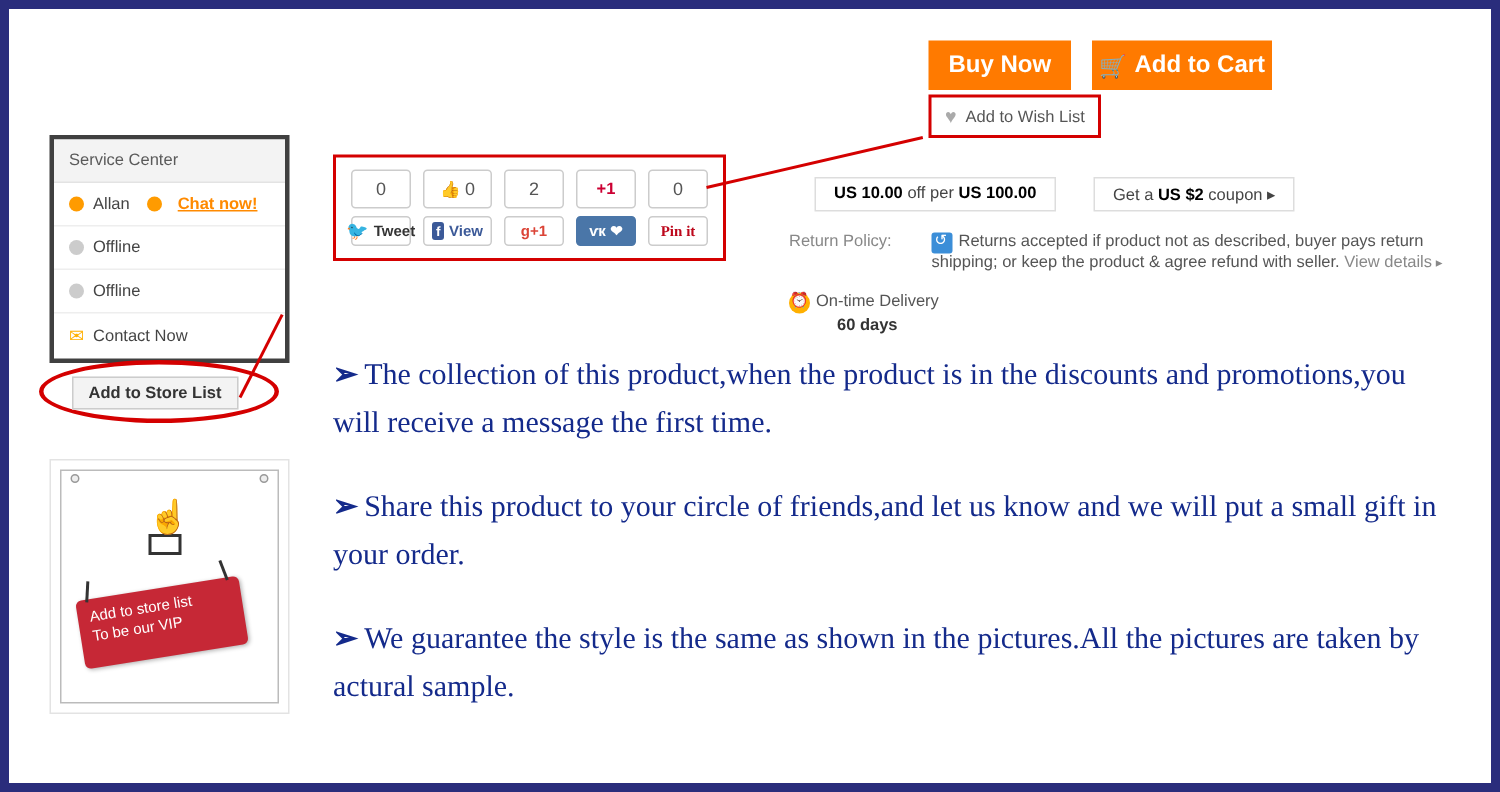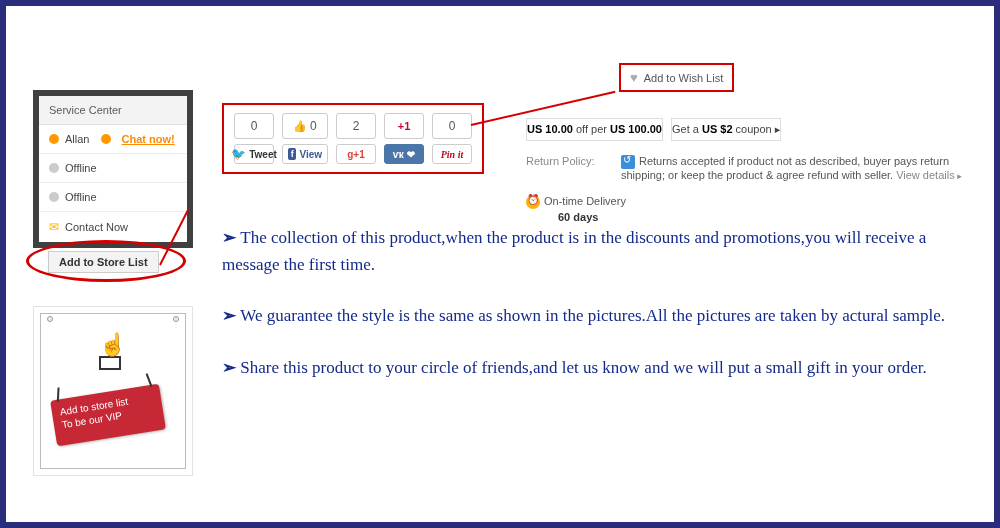--- a/index.html
+++ b/index.html
@@ -16,33 +16,33 @@
   .wishlist-wrap { position: absolute; top: 57px; left: 613px; border: 2px solid #d40000; padding: 3px 3px; }
   .wishlist { display: flex; align-items: center; gap: 6px; font-size: 11px; color: #555; cursor: pointer; padding: 2px 6px; }
   .heart { color: #aaa; font-size: 13px; }
 
   
   .info { position: absolute; left: 520px; top: 112px; width: 450px; font-size: 11px; color: #888; }
   .info-row { display: flex; margin-bottom: 14px; }
   .info-label { width: 95px; flex-shrink: 0; }
   .info-body { color: #555; }
   .promo-boxes { display: flex; gap: 8px; }
-  .promo-box { border: 1px solid #ddd; padding: 4px 0; font-size: 11px; color: #444; cursor: pointer; }
+  .promo-box { border: 1px solid #ddd; padding: 4px 12px; font-size: 11px; color: #444; cursor: pointer; margin-left: 17px; }
   .promo-box b { color: #000; }
   .return-icon, .clock-icon { display: inline-block; width: 14px; height: 14px; vertical-align: top; margin-right: 4px; }
   .return-icon { background: #3b8ed8; border-radius: 2px; position: relative; }
   .return-icon::after { content: "↺"; color: #fff; font-size: 10px; position: absolute; left: 2px; top: -1px; }
   .clock-icon { background: #ffb000; border-radius: 50%; position: relative; }
   .clock-icon::after { content: "⏰"; font-size: 10px; position: absolute; left: 1px; top: -1px; color: #fff;}
   .info-body .sub { color: #333; font-weight: bold; display: block; margin-top: 2px; margin-left: 18px; padding-left: 14px;}
   .view-details { color: #888; cursor: pointer;}
   .view-details::after { content: " ▸"; font-size: 9px;}
 
   
-  .svc { position: absolute; left: 27px; top: 84px; width: 160px; border: 6px solid #404040; font-size: 11px; }
+  .svc { position: absolute; left: 27px; top: 84px; width: 160px; border: 3px solid #404040; font-size: 11px; }
   .svc-head { background: #f3f3f3; padding: 8px 10px; color: #5a5a5a; border-bottom: 1px solid #e3e3e3; }
   .svc-row { padding: 8px 10px; border-bottom: 1px solid #eee; display: flex; align-items: center; gap: 6px; color: #444; }
   .svc-row:last-child { border-bottom: none; }
   .dot { width: 10px; height: 10px; border-radius: 50%; display: inline-block;}
   .dot.on { background: #ff9b00; }
   .dot.off { background: #ccc; }
   .mail-icon { color: #ffb000; font-size: 12px;}
   .chat-now { color: #ff8a00; font-weight: bold; margin-left: 4px; cursor: pointer; text-decoration: underline; }
 
   .addstore-wrap { position: absolute; left: 22px; top: 240px; width: 170px; height: 45px; }
@@ -69,37 +69,44 @@
   .count-box .thumb { font-size: 11px;}
   .count-box.plus1 { color: #c03; font-weight: bold; font-size: 11px;}
   .share-row2 { display: flex; gap: 8px;}
   .sbtn { height: 20px; border: 1px solid #ccc; border-radius: 3px; display: flex; align-items: center; justify-content: center; font-size: 10px; padding: 0 5px; cursor: pointer; gap: 3px; font-weight: bold;}
   .sbtn.tweet { width: 40px; color: #333;}
   .sbtn.tweet .bird { color: #1da1f2; font-size: 12px;}
   .sbtn.fblike { width: 46px; color: #3b5998;}
   .sbtn.fblike .f { background: #3b5998; color: #fff; width: 12px; height: 12px; display: inline-flex; align-items:center; justify-content:center; font-size:9px; border-radius:2px;}
   .sbtn.gplus { width: 40px; color: #db4437;}
   .sbtn.vk { width: 40px; background: #4a76a8; color: #fff; border-color:#4a76a8;}
-  .sbtn.pin { width: 40px; color: #bd081c; font-style: italic; font-family: Georgia, serif;}
+  .sbtn.pin { width: 40px; color: #bd081c; font-family: Georgia, serif;}
 
   
   .line { position: absolute; background: #d40000; }
   .l1 { left: 465px; top: 118px; width: 148px; height: 2px; transform-origin: left center; transform: rotate(-13deg); }
   .l2 { left: 154px; top: 258px; width: 62px; height: 2px; transform-origin: left center; transform: rotate(-63deg); }
 
   
   .bullets { position: absolute; left: 216px; top: 218px; width: 750px; }
-  .para { color: #142a8b; font-family: "Book Antiqua", Palatino, Georgia, serif; font-size: 17px; line-height: 1.6; margin-bottom: 24px; }
+  .para { color: #142a8b; font-family: "Book Antiqua", Palatino, Georgia, serif; font-size: 20px; line-height: 1.6; margin-bottom: 24px; margin-top: 10px; }
   .arrow { color: #142a8b; font-weight: bold; margin-right: 4px; }
 </style>
 </head>
 <body>
 
 <div class="frame">
 
+  <div class="action-row">
+    <div class="btn btn-buy">Buy Now</div>
+    <div class="btn btn-cart">
+      <span class="cart-icon">🛒</span>
+      <span>Add to Cart</span>
+    </div>
+  </div>
   <div class="wishlist-wrap">
     <div class="wishlist">
       <span class="heart">♥</span>
       <span>Add to Wish List</span>
     </div>
   </div>
 
   <div class="info">
     <div class="info-row">
       <div class="info-body promo-boxes">
@@ -194,17 +201,17 @@
         </div>
       <div class="sbtn pin">Pin it</div>
     </div>
   </div>
 
   <div class="line l1"></div>
   <div class="line l2"></div>
 
   <div class="bullets">
     <div class="para"><span class="arrow">➢</span><span>The collection of this product,when the product is in the discounts and promotions,you will receive a message the first time.</span></div>
+    <div class="para"><span class="arrow">➢</span><span>Share this product to your circle of friends,and let us know and we will put a small gift in your order.</span></div>
     <div class="para"><span class="arrow">➢</span><span>We guarantee the style is the same as shown in the pictures.All the pictures are taken by actural sample.</span></div>
-    <div class="para"><span class="arrow">➢</span><span>Share this product to your circle of friends,and let us know and we will put a small gift in your order.</span></div>
   </div>
 
 </div>
 
 </body></html>

